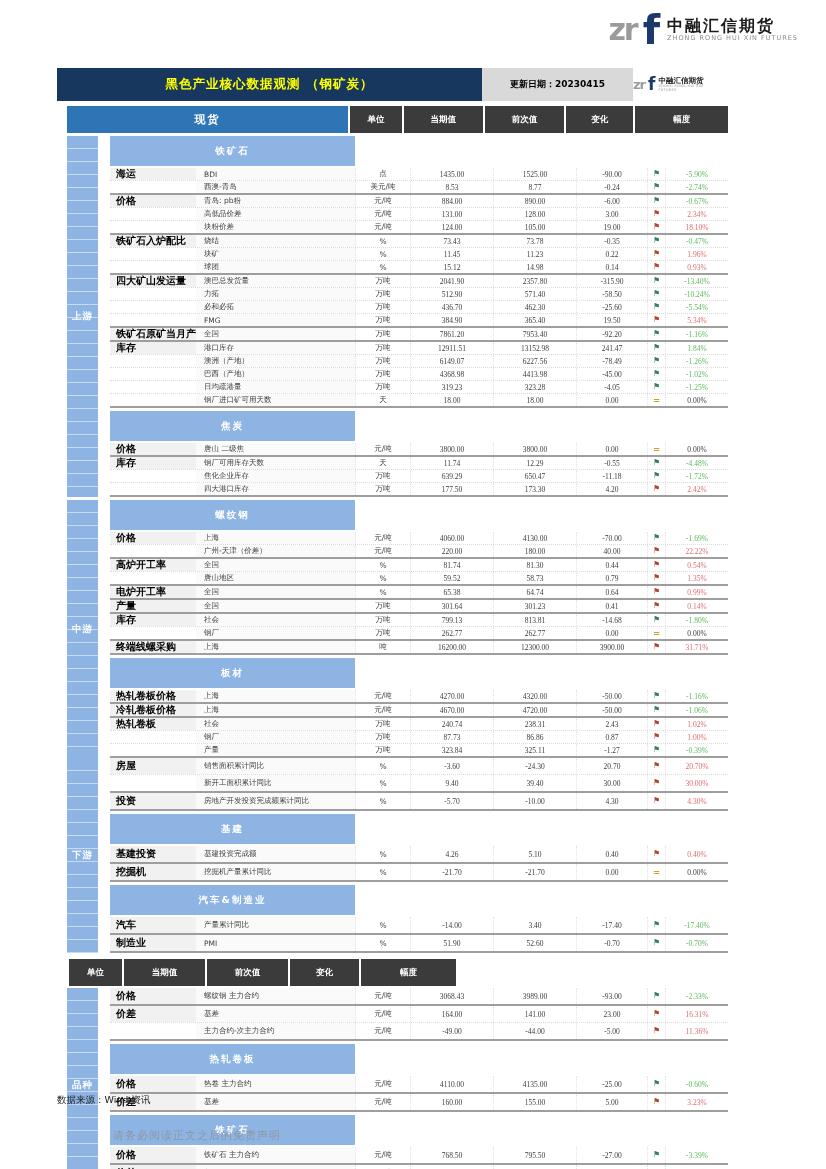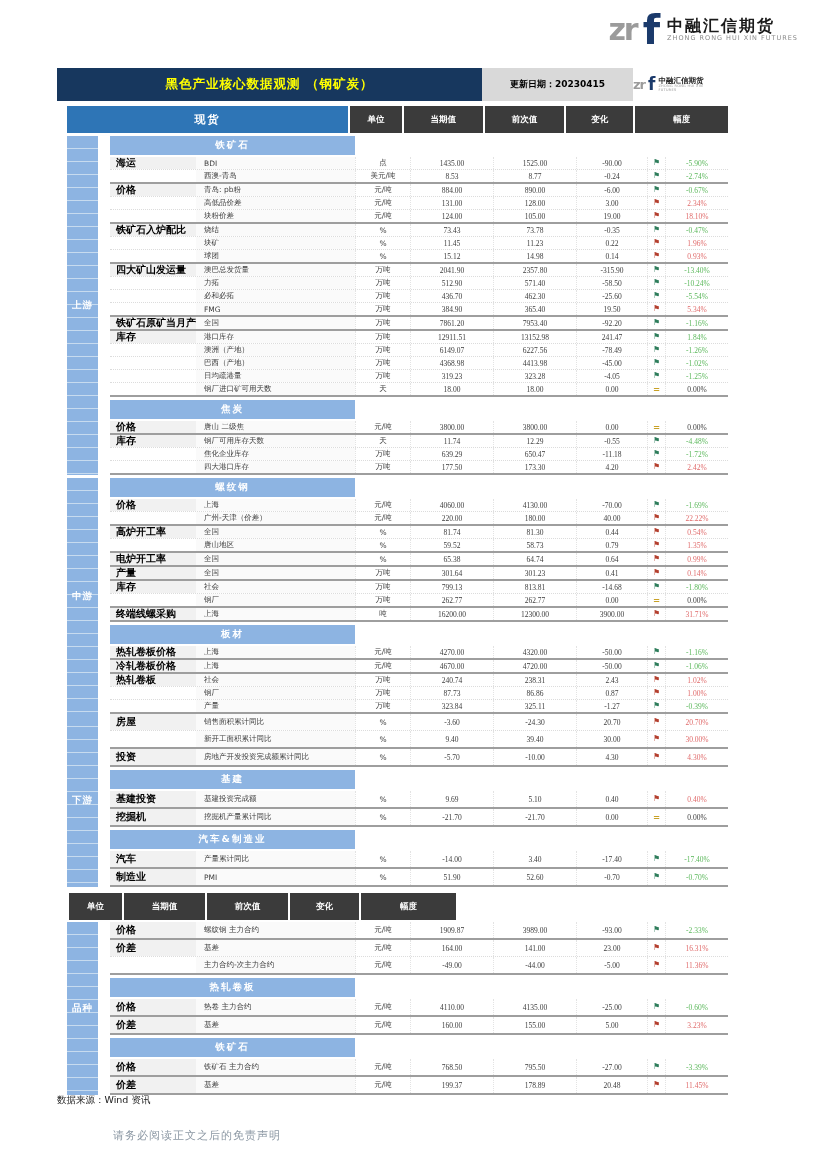--- a/index.html
+++ b/index.html
@@ -33,21 +33,21 @@
   .th-label{width:288px;background:var(--blue,#2E75B6);color:#fff;font-weight:bold;font-size:11px;
             display:flex;align-items:center;justify-content:center;letter-spacing:2px;box-sizing:border-box;}
   .th-cell{background:var(--darkcell,#3B3B3B);color:#fff;font-weight:bold;font-size:8.5px;
            display:flex;align-items:center;justify-content:center;border-left:2px solid #fff;box-sizing:border-box;}
   .th-unit{width:55px}.th-current{width:83px}.th-previous{width:83px}.th-change{width:71px}.th-range{width:97px}
 
   .stage{position:relative;padding-left:43px;background:#fff;}
   .stage-label{position:absolute;left:0;top:0;bottom:0;width:31px;color:#fff;font-weight:bold;font-size:9.5px;
                display:flex;align-items:center;justify-content:center;letter-spacing:1px;
                background:repeating-linear-gradient(to bottom,var(--lightblue,#8DB4E2) 0px,var(--lightblue,#8DB4E2) 12px,#c7dbef 12px,#c7dbef 13px);}
-  .section-bar{height:19px;width:245px;background:var(--lightblue,#8DB4E2);color:#fff;font-weight:bold;
+  .section-bar{height:30px;width:245px;background:var(--lightblue,#8DB4E2);color:#fff;font-weight:bold;
                font-size:9.5px;display:flex;align-items:center;justify-content:center;letter-spacing:2px;margin:3px 0 2px 0;}
   .group{border-bottom:2px solid #9e9e9e;}
   .row{display:flex;height:12px;align-items:stretch;font-size:7.5px;color:#3c3c3c;}
   .tall .row{height:16px;}
   .group .row + .row{border-top:1px dotted #dcdcdc;}
   .cell{box-sizing:border-box;overflow:hidden;white-space:nowrap;display:flex;align-items:center;}
   .c-cat{width:86px;}
   .cat-label{display:block;width:100%;background:#F1F1F1;border-bottom:1px solid #777;
              font-weight:bold;color:#000;font-size:10px;padding:1px 2px 1px 6px;box-sizing:border-box;}
   .c-item{width:159px;padding-left:8px;background:#FAFAFA;}
@@ -661,21 +661,21 @@
             </div>
           </div>
           <div class="section-bar">基建</div>
           <div class="group">
             <div class="row">
               <div class="cell c-cat">
                 <span class="cat-label">基建投资</span>
               </div>
               <div class="cell c-item">基建投资完成额</div>
               <div class="cell c-unit">%</div>
-              <div class="cell c-num">9.69</div>
+              <div class="cell c-num">4.26</div>
               <div class="cell c-num">5.10</div>
               <div class="cell c-chg">0.40</div>
               <div class="cell c-flag">
                 <span class="flag flag-up">⚑</span>
               </div>
               <div class="cell c-pct pct-up">0.40%</div>
             </div>
           </div>
           <div class="group">
             <div class="row">
@@ -738,21 +738,21 @@
         </div>
         <div class="stage tall">
           <div class="stage-label">品种</div>
           <div class="group">
             <div class="row">
               <div class="cell c-cat">
                 <span class="cat-label">价格</span>
               </div>
               <div class="cell c-item">螺纹钢 主力合约</div>
               <div class="cell c-unit">元/吨</div>
-              <div class="cell c-num">1909.87</div>
+              <div class="cell c-num">3068.43</div>
               <div class="cell c-num">3989.00</div>
               <div class="cell c-chg">-93.00</div>
               <div class="cell c-flag">
                 <span class="flag flag-down">⚑</span>
               </div>
               <div class="cell c-pct pct-down">-2.33%</div>
             </div>
           </div>
           <div class="group">
             <div class="row">

